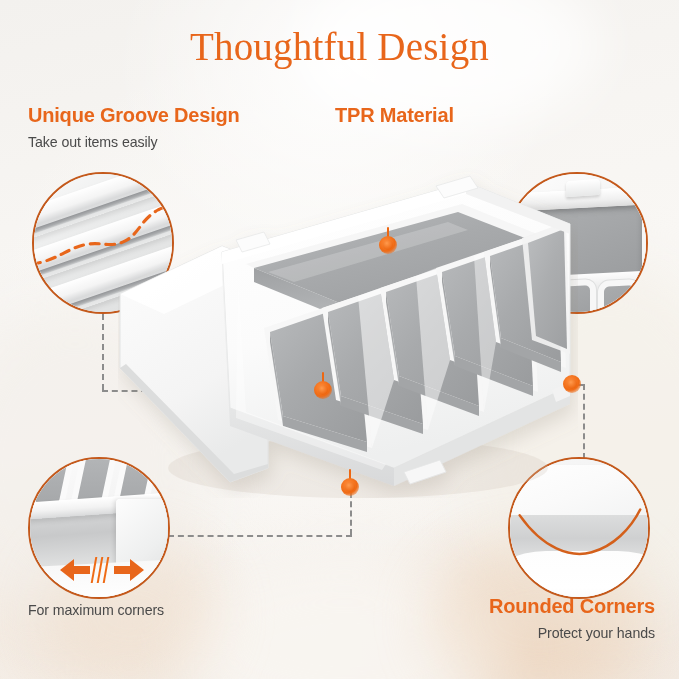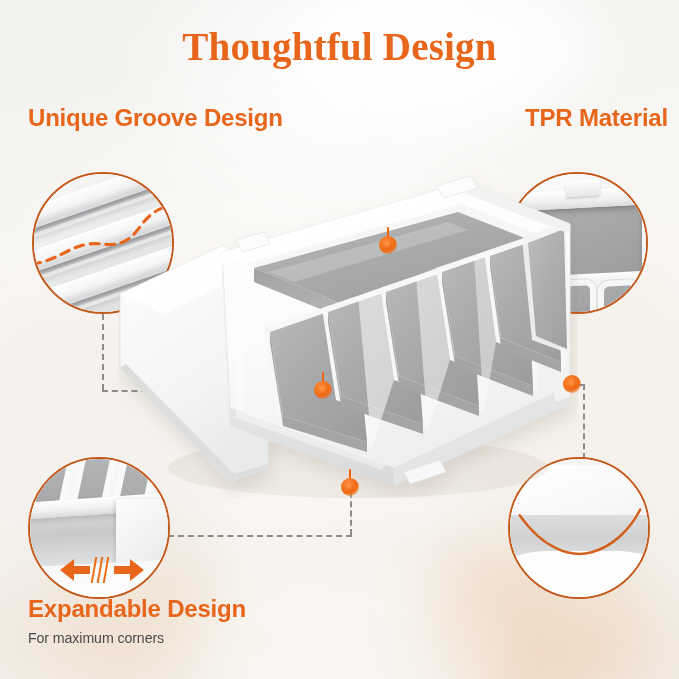--- a/index.html
+++ b/index.html
@@ -29,39 +29,39 @@
   .blob-c { left:180px;  top:560px;  width:330px; height:170px; background:rgba(248,245,241,.9); }
   .blob-d { left:300px;  top:-40px;  width:300px; height:170px; background:rgba(255,255,255,.75); }
   .blob-e { left:40px;   top:540px;  width:180px; height:150px; background:rgba(237,214,191,.35); }
   .blob-f { right:30px;  top:540px;  width:220px; height:160px; background:rgba(234,208,181,.4); }
 
   
   #title {
     position:absolute; left:0; top:24px; width:679px;
     text-align:center;
     font-family:"Liberation Serif", serif;
-    font-weight:700;
+    font-weight:400;
     font-size:39px;
     letter-spacing:.2px;
     color:#E8661B;
     white-space:nowrap;
   }
 
   
   .caption { position:absolute; width:300px; }
   .caption .c-head {
-    font-size:24px; font-weight:700; color:#E8661B;
+    font-size:20px; font-weight:700; color:#E8661B;
     letter-spacing:-.2px; white-space:nowrap; line-height:1.15;
   }
   .caption .c-sub {
     font-size:14.2px; color:#4a4a4a; letter-spacing:-.1px;
     margin-top:7px; white-space:nowrap; line-height:1.2;
   }
   #cap-groove     { left:28px;  top:104px; text-align:left; }
-  #cap-tpr        { right:11px; top:104px; text-align:right; width:320px; }
+  #cap-tpr        { right:24px; top:104px; text-align:left; width:320px; }
   #cap-expandable { left:28px;  top:595px; text-align:left; }
   #cap-rounded    { right:24px; top:595px; text-align:right; width:320px; }
 
   
   .conn { position:absolute; pointer-events:none; }
   .h-dash {
     position:absolute; height:0;
     border-top:2px dashed #8c8c8c;
   }
   .v-dash {
@@ -231,31 +231,35 @@
   <div class="bg-blob blob-a"></div>
   <div class="bg-blob blob-b"></div>
   <div class="bg-blob blob-c"></div>
   <div class="bg-blob blob-e"></div>
   <div class="bg-blob blob-f"></div>
 
   <div id="title">Thoughtful Design</div>
 
   <div class="caption" id="cap-groove">
     <div class="c-head">Unique Groove Design</div>
+    <div class="c-sub">Take out items easily</div>
   </div>
 
   <div class="caption" id="cap-tpr">
     <div class="c-head">TPR Material</div>
   </div>
 
   <div class="caption" id="cap-expandable">
-    <div class="c-head">Expandable Design</div>
     <div class="c-sub">For maximum corners</div>
   </div>
 
+  <div class="caption" id="cap-rounded">
+    <div class="c-head">Rounded Corners</div>
+    <div class="c-sub">Protect your hands</div>
+  </div>
 
   <div class="conn">
     <div class="v-dash" style="left:102px; top:314px; height:76px;"></div>
     <div class="h-dash" style="left:102px; top:390px; width:222px;"></div>
   </div>
 
   <div class="conn">
     <div class="h-dash" style="left:396px; top:245px; width:120px;"></div>
   </div>
 

